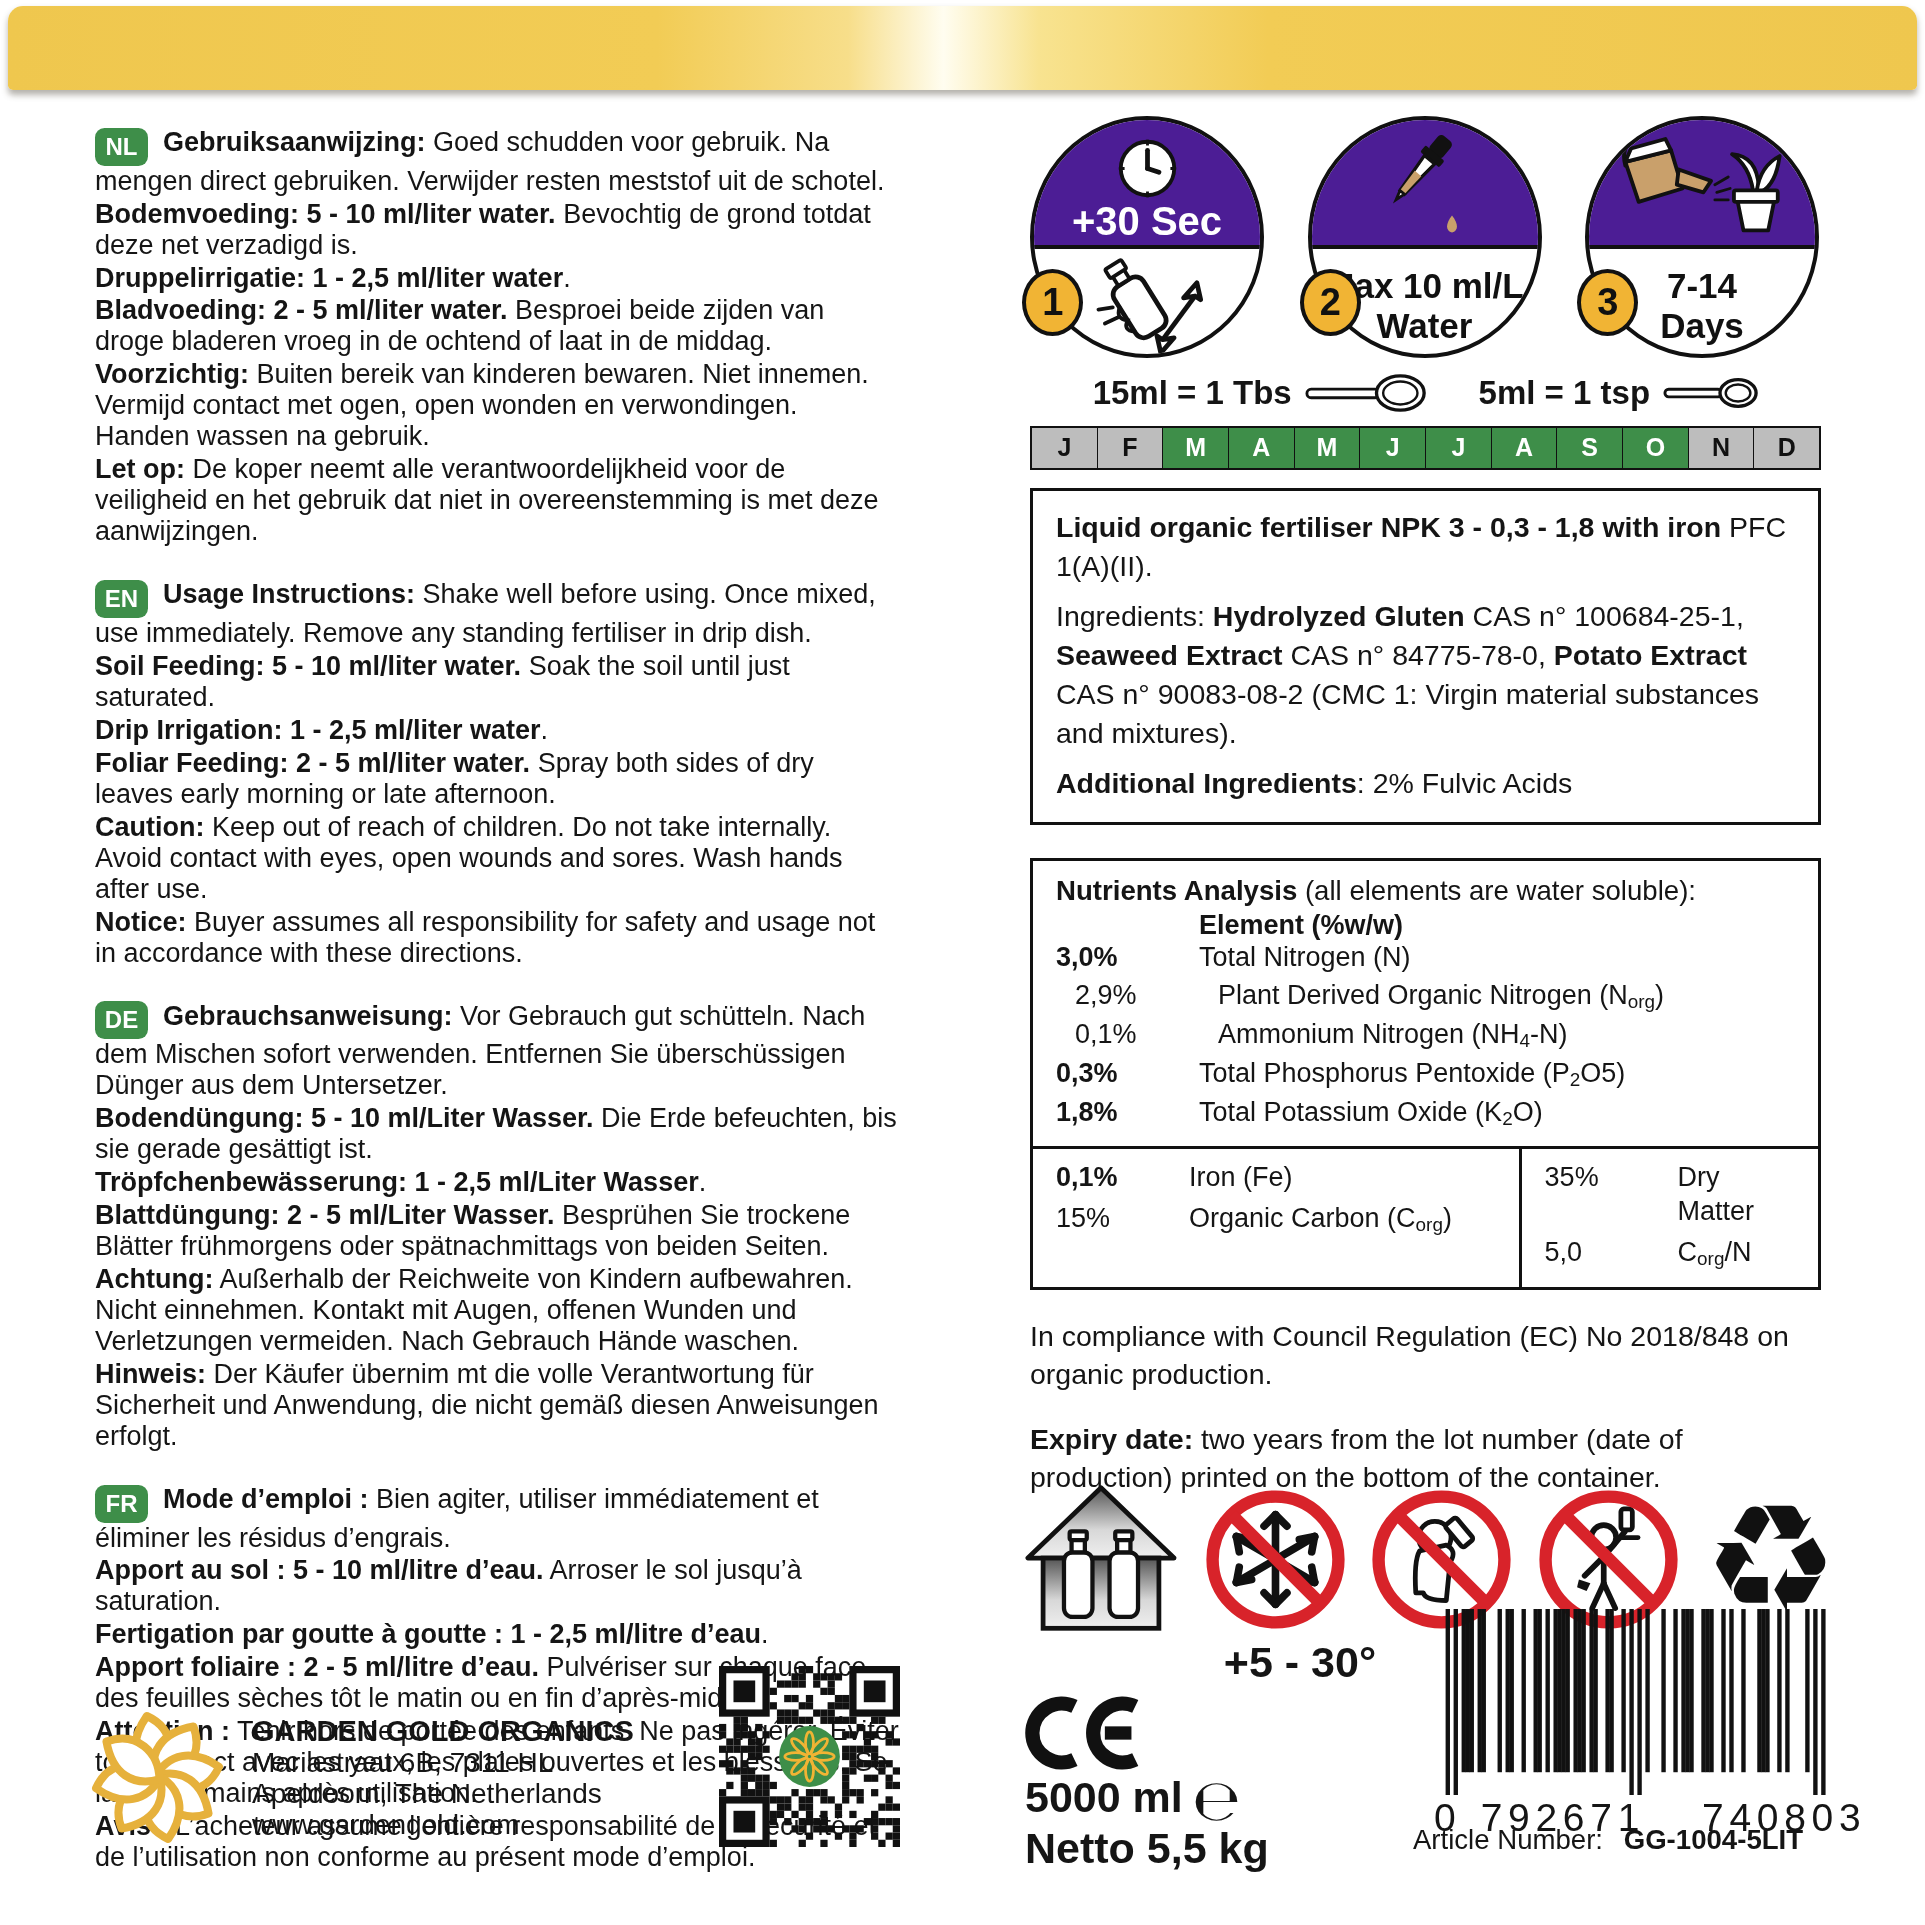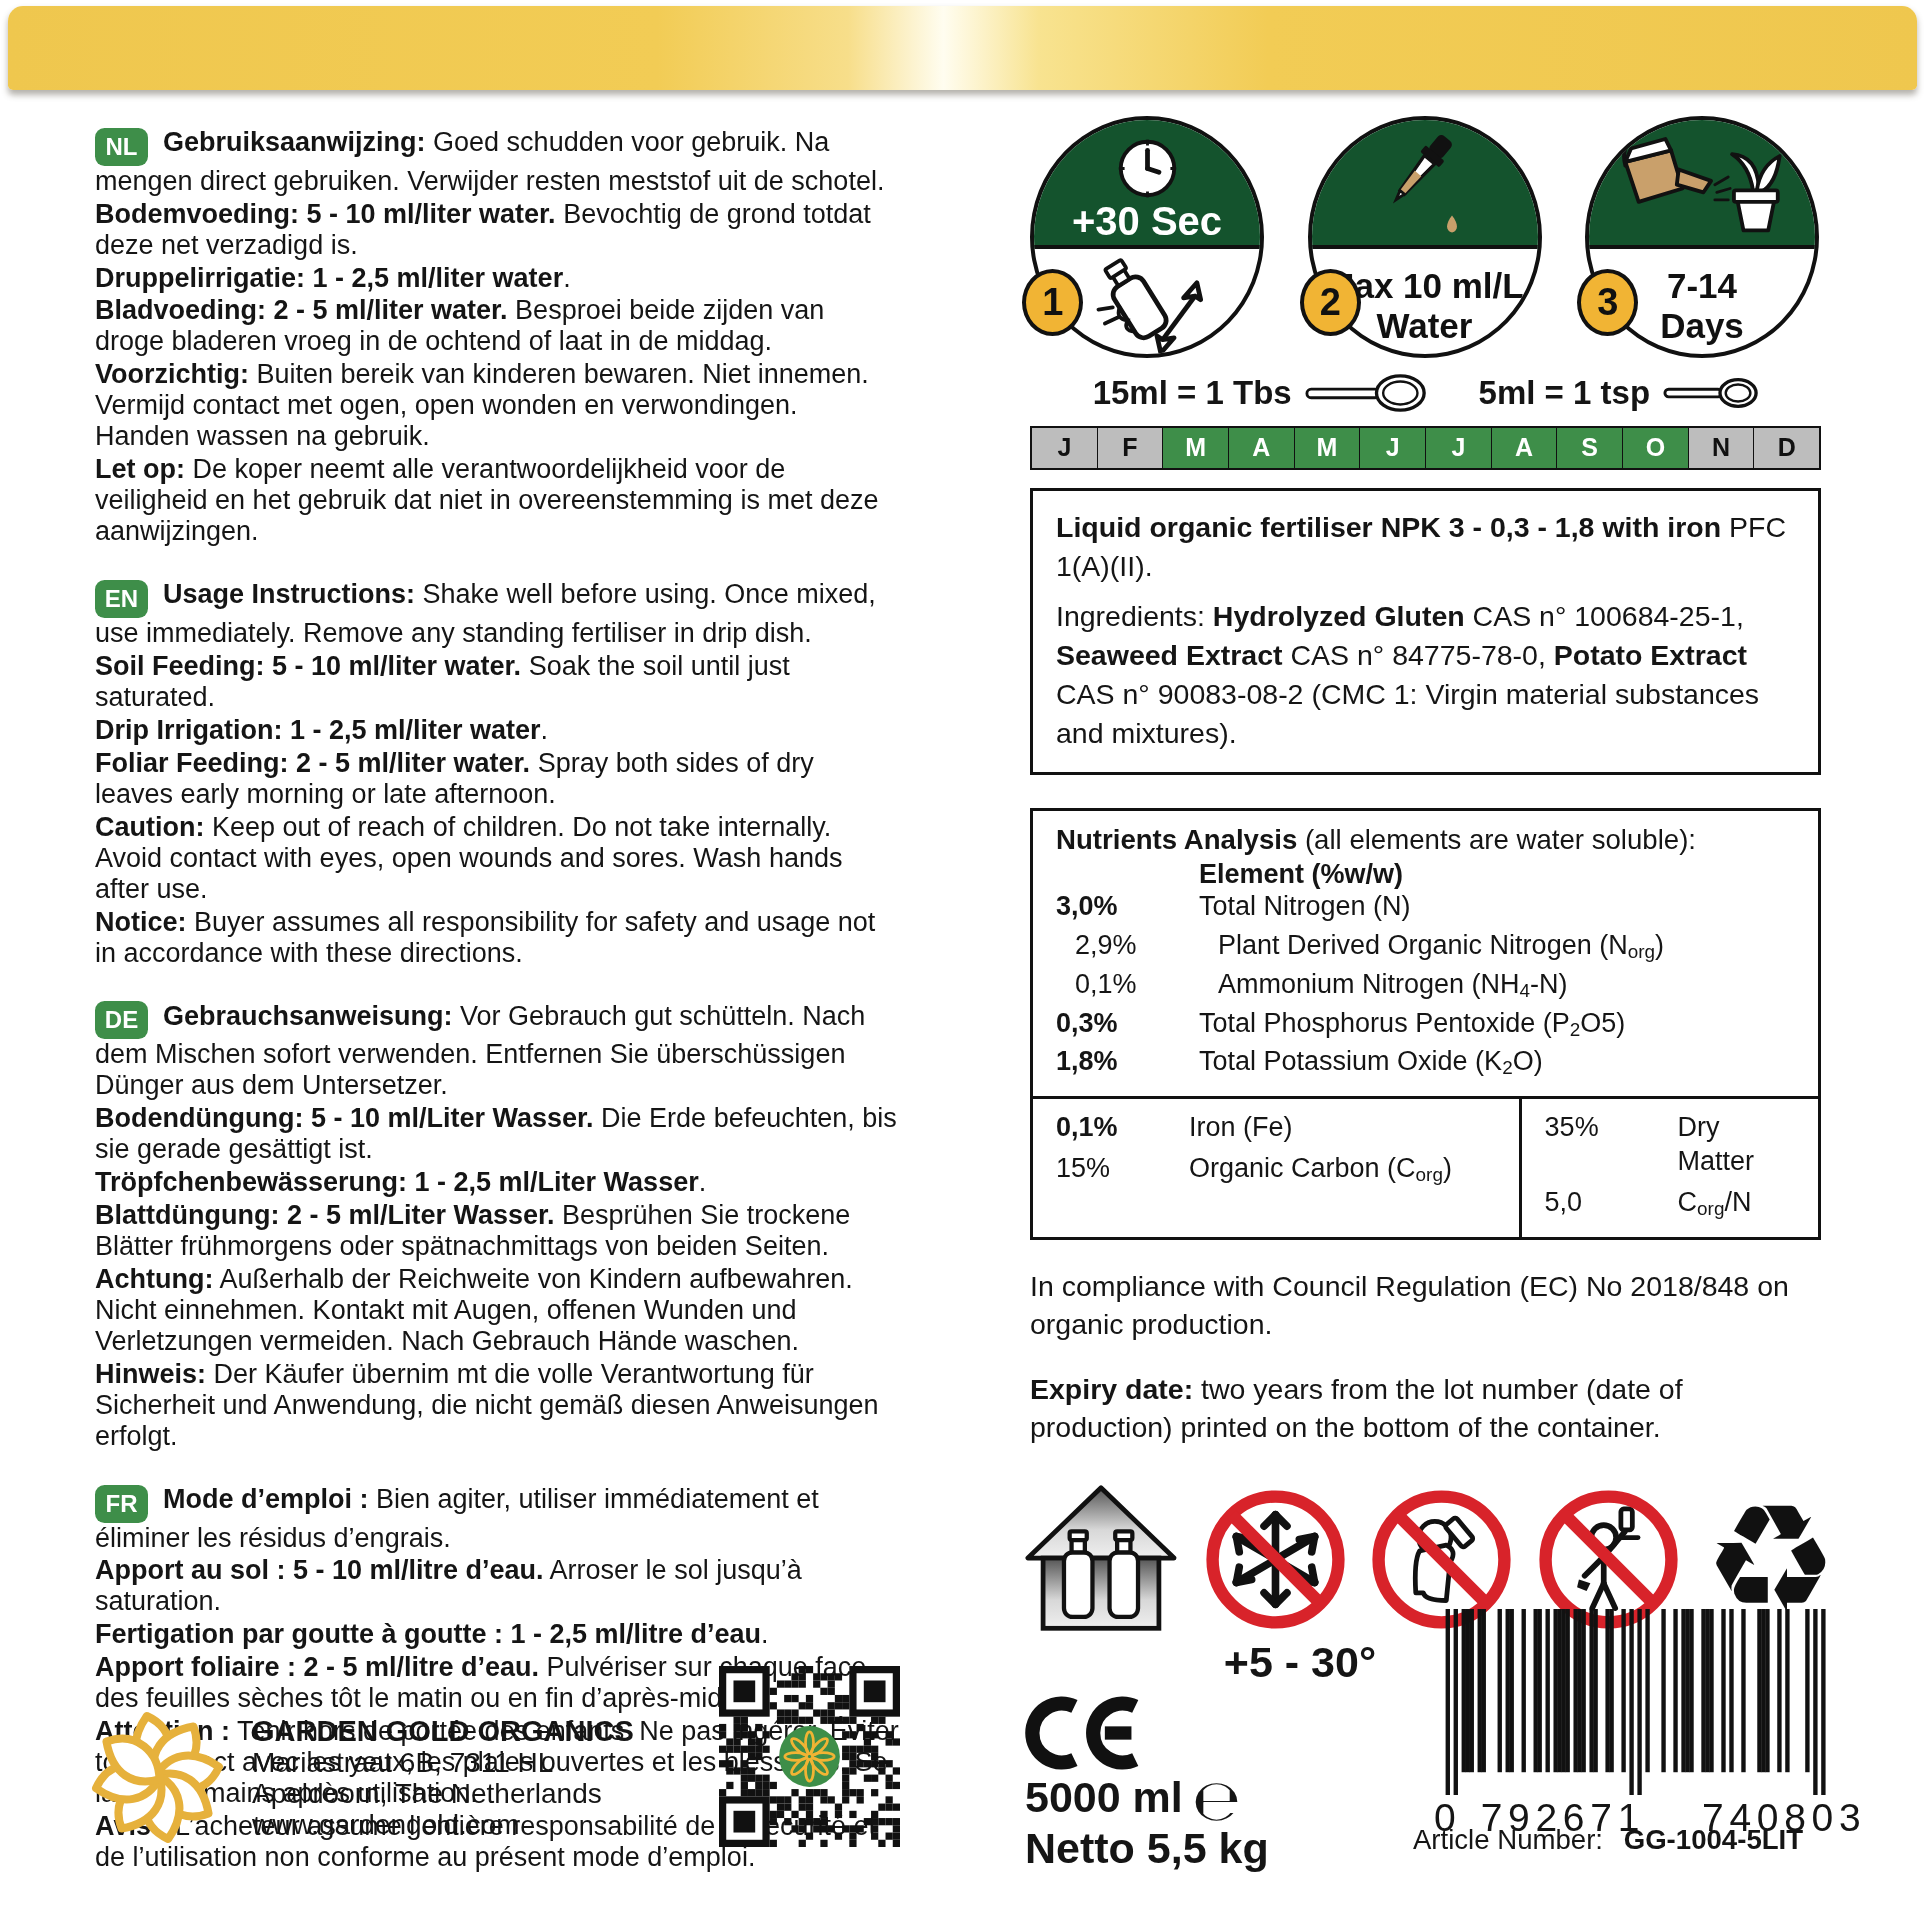--- a/index.html
+++ b/index.html
@@ -16,21 +16,21 @@
   .left-col p{margin:0 0 1.9px 0;}
   .left-col b{font-weight:700;}
   .lang-badge{display:inline-block;min-width:53px;height:38px;line-height:38px;text-align:center;
      background:#3E8E49;color:#fff;font-weight:700;font-size:24px;border-radius:9.5px;
      margin-right:15px;vertical-align:-3.8px;}
   
   .right-col{position:absolute;left:1030px;top:116px;width:791px;}
   .steps{display:flex;justify-content:space-between;}
   .step{position:relative;width:236px;height:243px;}
   .circle{width:226px;height:234px;border:4.8px solid #111;border-radius:50%;overflow:hidden;background:#fff;}
-  .c-top{height:52%;background:#14532d;border-bottom:4.8px solid #111;display:flex;flex-direction:column;
+  .c-top{height:52%;background:#4c1d95;border-bottom:4.8px solid #111;display:flex;flex-direction:column;
          align-items:center;justify-content:flex-end;padding-bottom:3.8px;}
   .c-bot{height:48%;display:flex;flex-direction:column;align-items:center;justify-content:center;}
   .c-time{color:#fff;font-weight:700;font-size:40px;line-height:42px;}
   .c-label{font-weight:700;font-size:35px;line-height:40px;text-align:center;color:#111;}
   .badge{position:absolute;left:-7.6px;bottom:23px;width:53px;height:59px;background:#F1B434;
          border:4.8px solid #111;border-radius:50%;display:flex;align-items:center;justify-content:center;
          font-weight:700;font-size:38px;color:#111;}
   .measures{margin-top:13.3px;display:flex;align-items:center;justify-content:center;gap:13.3px;
             font-weight:700;font-size:33px;}
   .measures svg{flex:none;}
@@ -242,20 +242,21 @@
       <span class="month m-green">A</span>
       <span class="month m-green">S</span>
       <span class="month m-green">O</span>
       <span class="month m-gray">N</span>
       <span class="month m-gray">D</span>
     </div>
 
     <div class="fert-box">
       <p><b>Liquid organic fertiliser NPK 3 - 0,3 - 1,8 with iron</b><span> PFC 1(A)(II).</span></p>
       <p class="gap"><span>Ingredients: </span><b>Hydrolyzed Gluten</b><span> CAS n° 100684-25-1, </span><b>Seaweed Extract</b><span> CAS n° 84775-78-0, </span><b>Potato Extract</b><span> CAS n° 90083-08-2 (CMC 1: Virgin material substances and mixtures).</span></p>
+      <p class="gap"><b>Additional Ingredients</b><span>: 2% Fulvic Acids</span></p>
     </div>
 
     <div class="nutri-box">
       <div class="nutri-top">
         <p class="nutri-head"><b>Nutrients Analysis</b><span> (all elements are water soluble):</span></p>
         <p class="nutri-colhead">Element (%w/w)</p>
         <p class="nrow strong">
             <span class="val">3,0%</span>
             <span class="lab"><span>Total Nitrogen (N)</span><sub></sub><span></span></span>
           </p>

